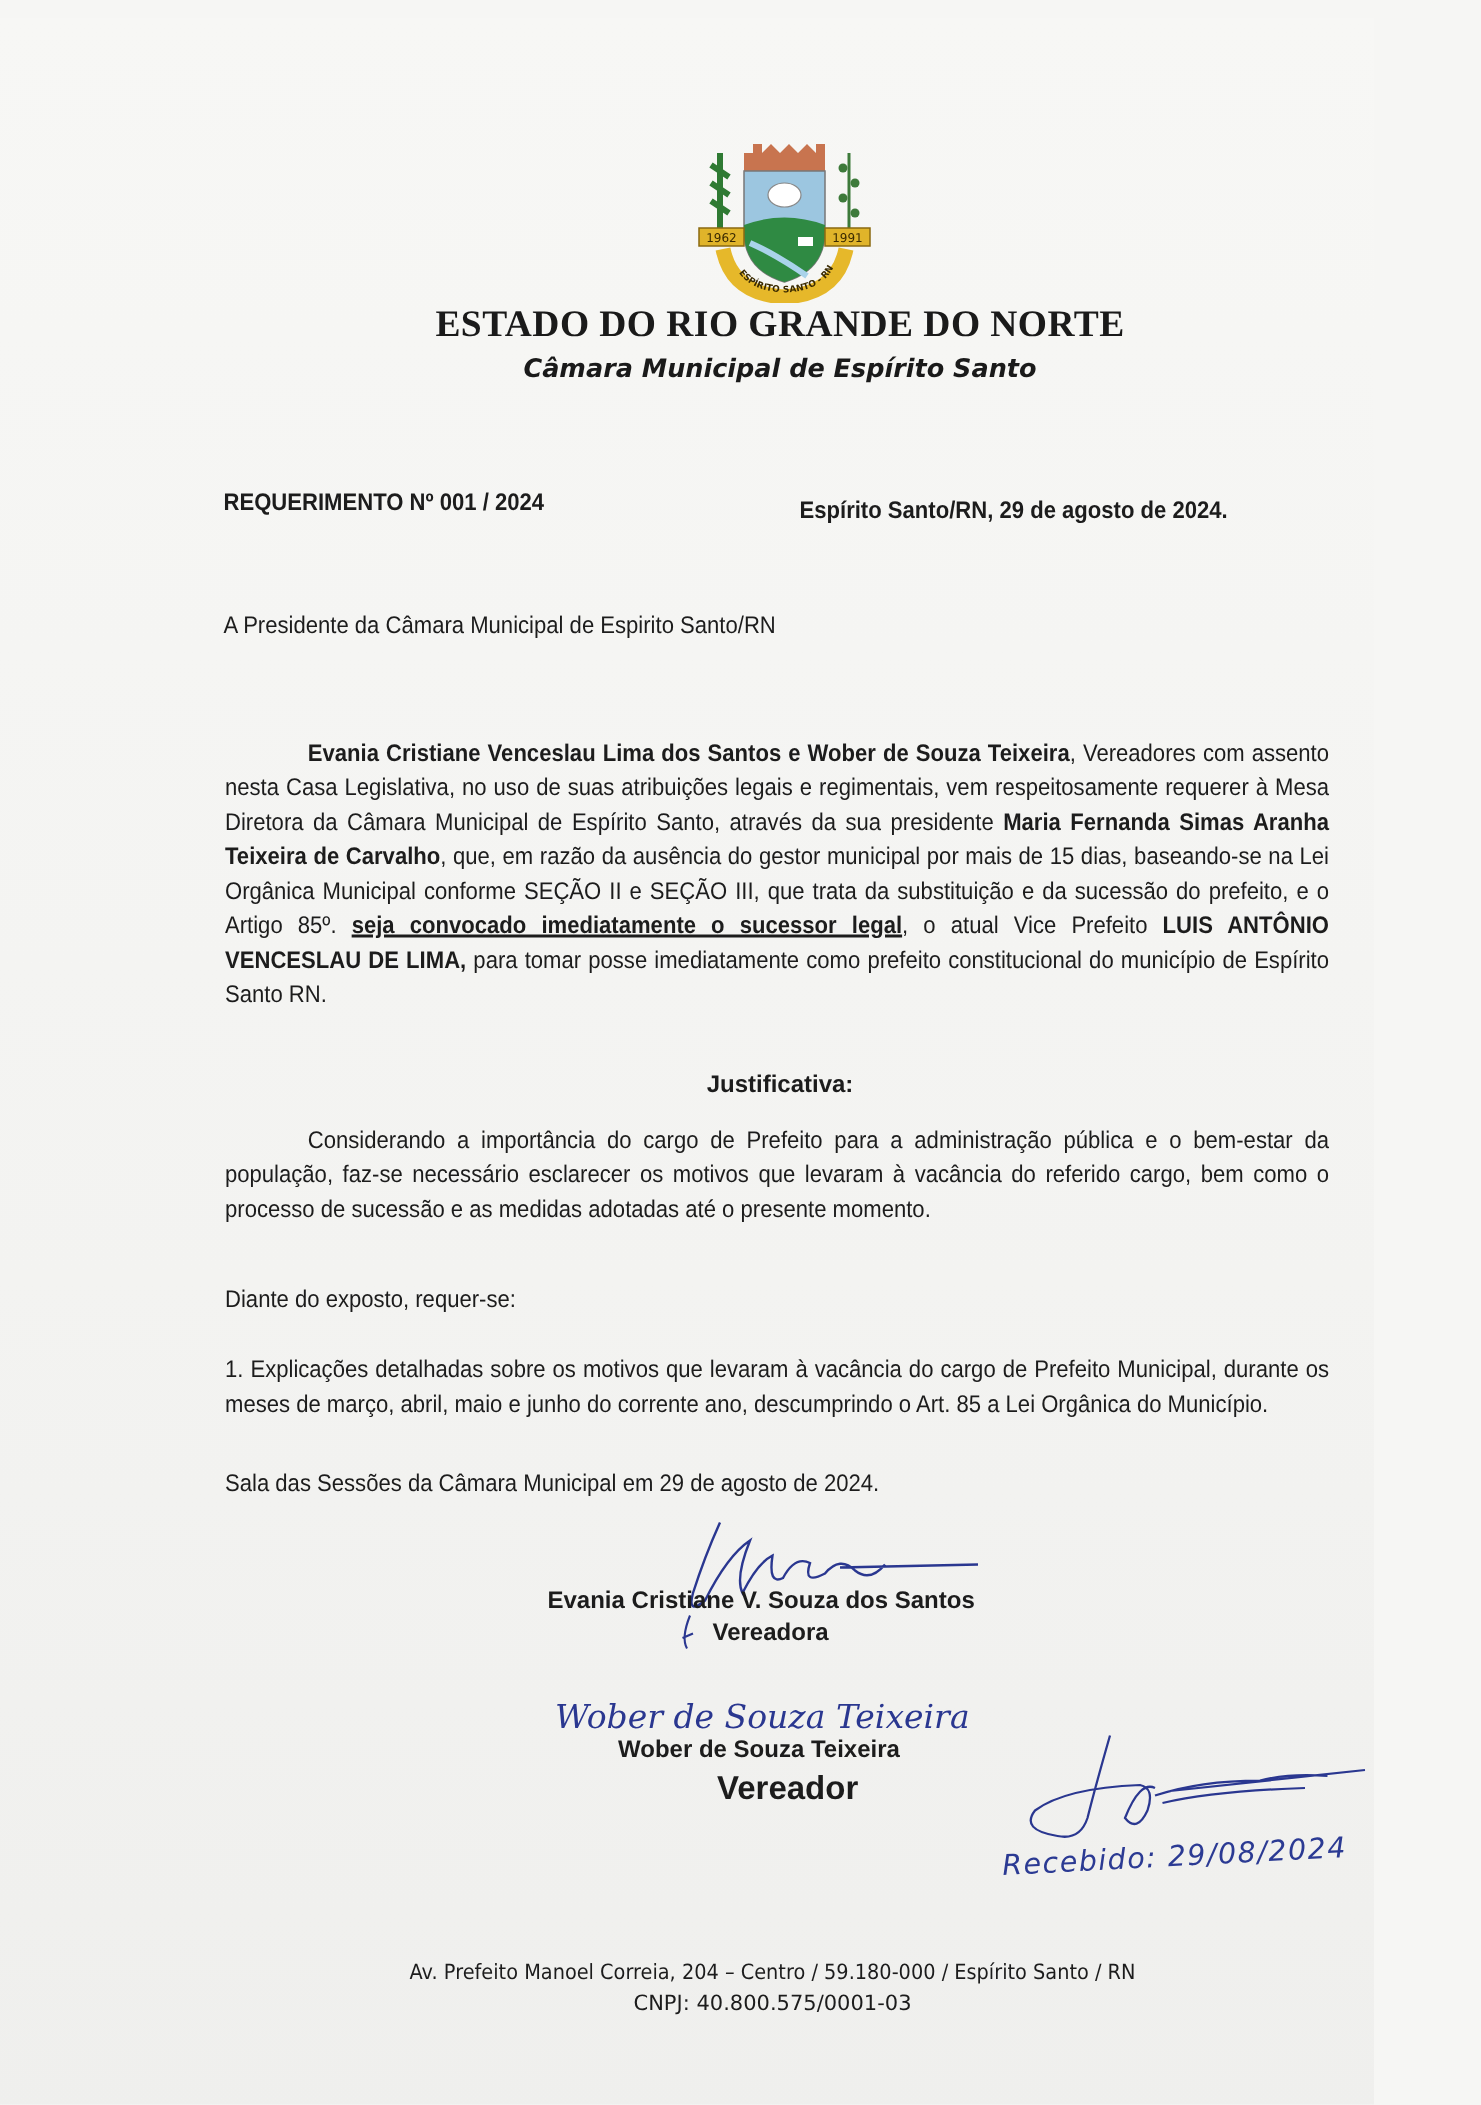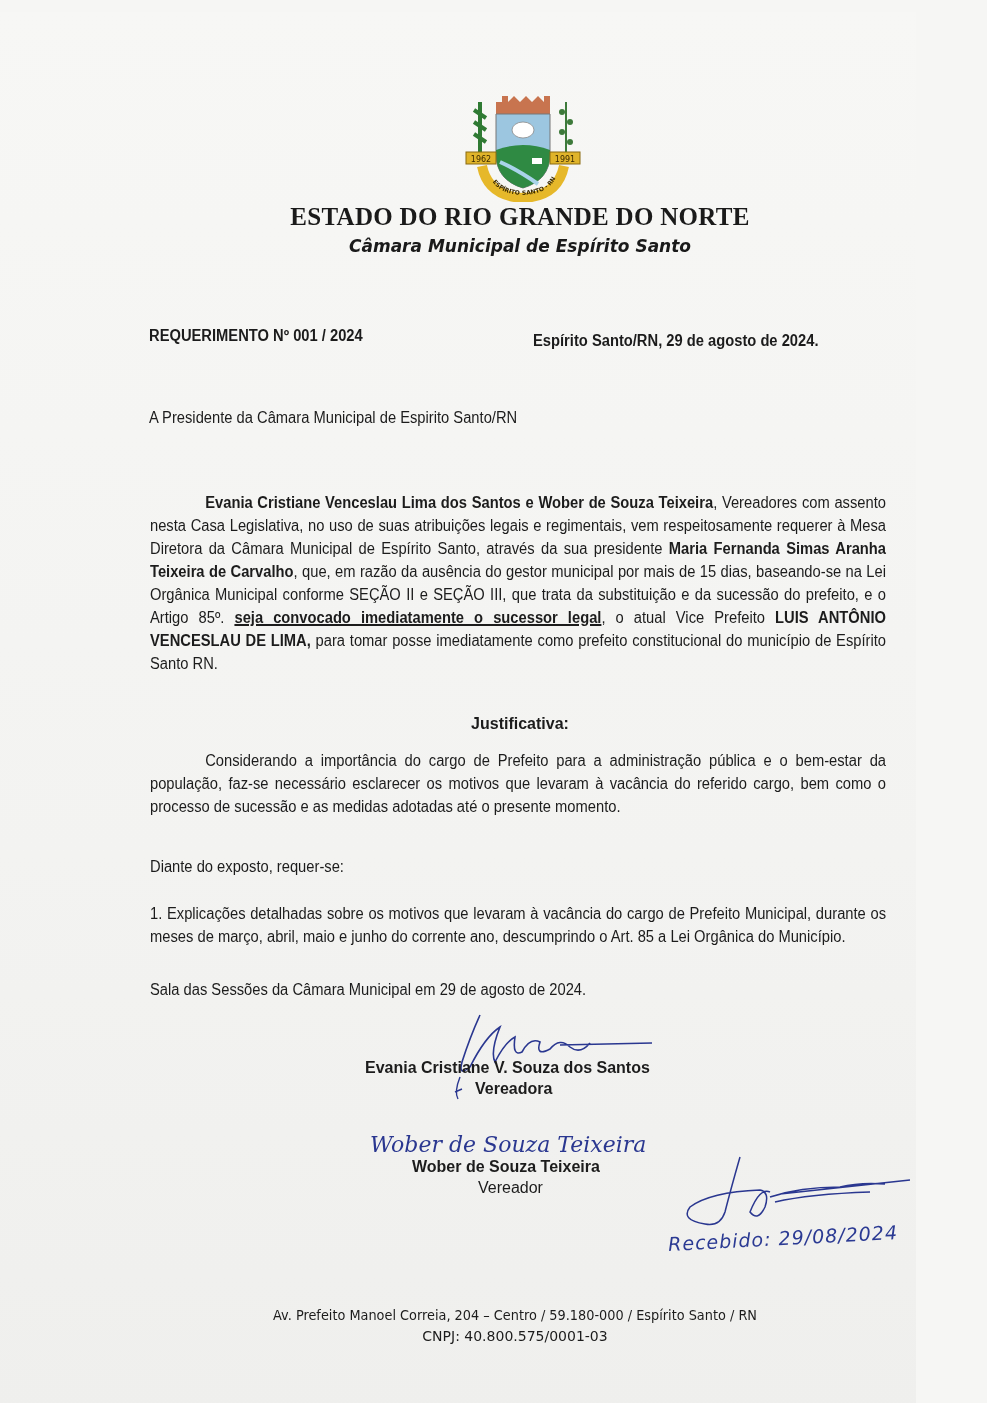--- a/index.html
+++ b/index.html
@@ -42,21 +42,21 @@
 
     .justif-title { position: absolute; left: 0; width: 1040px; top: 703px; text-align: center; font-weight: bold; font-size: 16px; }
     .p2 { top: 737px; }
     .p3 { top: 843px; }
     .p4 { top: 890px; }
     .p5 { top: 966px; }
 
     .sig1-name { position: absolute; left: 365px; top: 1047px; font-weight: bold; font-size: 16px; }
     .sig1-role { position: absolute; left: 475px; top: 1068px; font-weight: bold; font-size: 16px; text-align: center; }
     .sig2-name { position: absolute; left: 412px; top: 1146px; font-weight: bold; font-size: 16px; }
-    .sig2-role { position: absolute; left: 478px; top: 1167px; font-weight: normal; font-size: 16px; text-align: center; }
+    .sig2-role { position: absolute; left: 478px; top: 1167px; font-weight: bold; font-size: 22px; text-align: center; }
 
     .sig-svg { position: absolute; pointer-events: none; }
     .received-note {
       position: absolute; left: 668px; top: 1215px; font-family: "DejaVu Sans", sans-serif;
       font-size: 19px; color: #2b3a93; letter-spacing: 1px; transform: rotate(-3deg);
       font-style: italic;
     }
 
     .footer-address { position: absolute; left: 0; width: 1030px; top: 1295px; text-align: center;
       font-family: "DejaVu Sans", sans-serif; font-size: 14px; transform: scaleX(0.92); transform-origin: center; }

